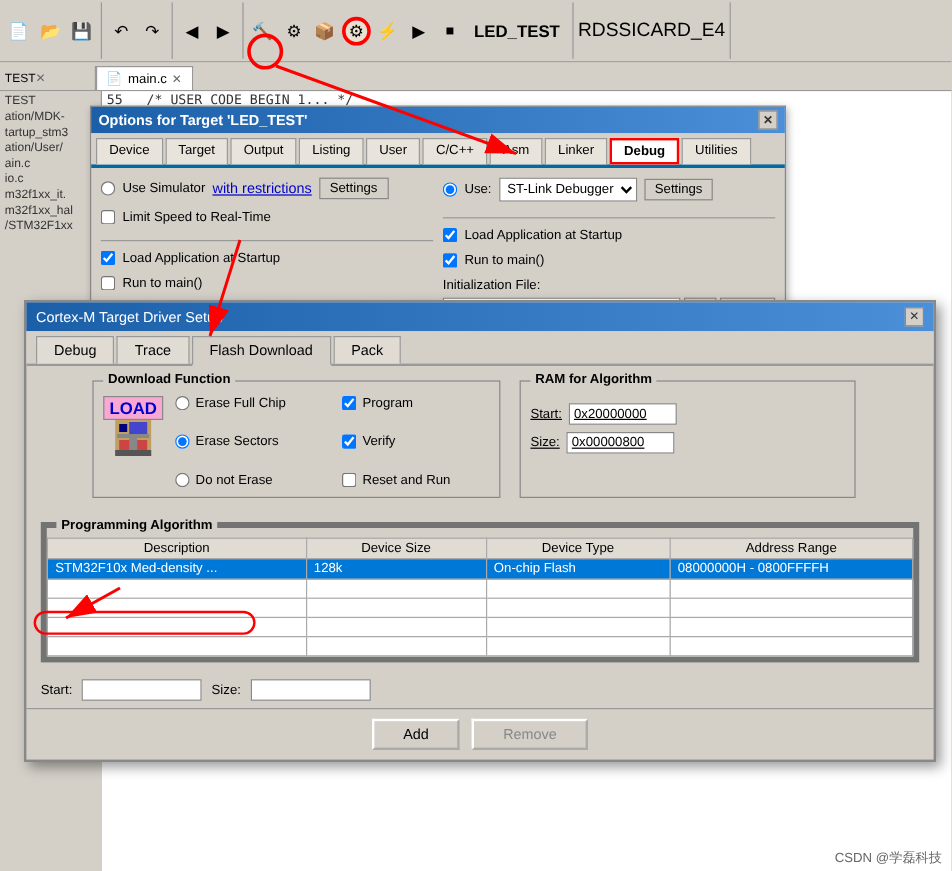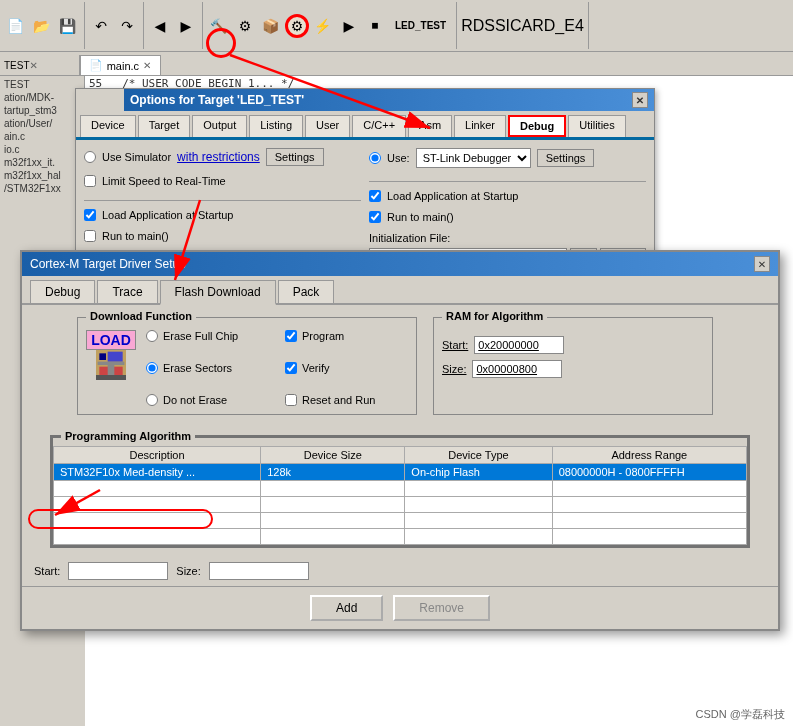--- a/index.html
+++ b/index.html
@@ -56,21 +56,21 @@
       font-size: 14px;
     }
 
     .toolbar-btn.highlighted {
       border: 2px solid #f00;
       border-radius: 50%;
       background: #e8e0d0;
     }
 
     .project-name {
-      font-size: 10px;
+      font-size: 14px;
       font-weight: bold;
       padding: 0 6px;
     }
 
     
     .ide-tabs {
       position: absolute;
       top: 52px; left: 0;
       width: 100%;
       height: 24px;
@@ -150,21 +150,20 @@
 
     .dialog-titlebar {
       background: linear-gradient(to right, #1a5fa8, #4a8fd8);
       color: white;
       padding: 3px 6px;
       display: flex;
       justify-content: space-between;
       align-items: center;
       font-size: 12px;
       font-weight: bold;
-      margin-left: 48px;
     }
 
     .dialog-close-btn {
       width: 16px; height: 16px;
       background: #d4d0c8;
       border: 1px solid #888;
       color: #333;
       font-size: 10px;
       cursor: pointer;
       display: flex;
@@ -388,22 +387,22 @@
       width: 90px;
       height: 18px;
       border: 1px solid #888;
       background: white;
       font-size: 11px;
       padding: 1px 3px;
     }
 
     
     .prog-section {
-      border: 3px solid #737373;
-      margin: 8px 28px;
+      border: 5px solid #737373;
+      margin: 8px 12px;
       position: relative;
     }
 
     .prog-title {
       position: absolute;
       top: -8px; left: 8px;
       background: #d4d0c8;
       padding: 0 4px;
       font-size: 11px;
       font-weight: bold;

